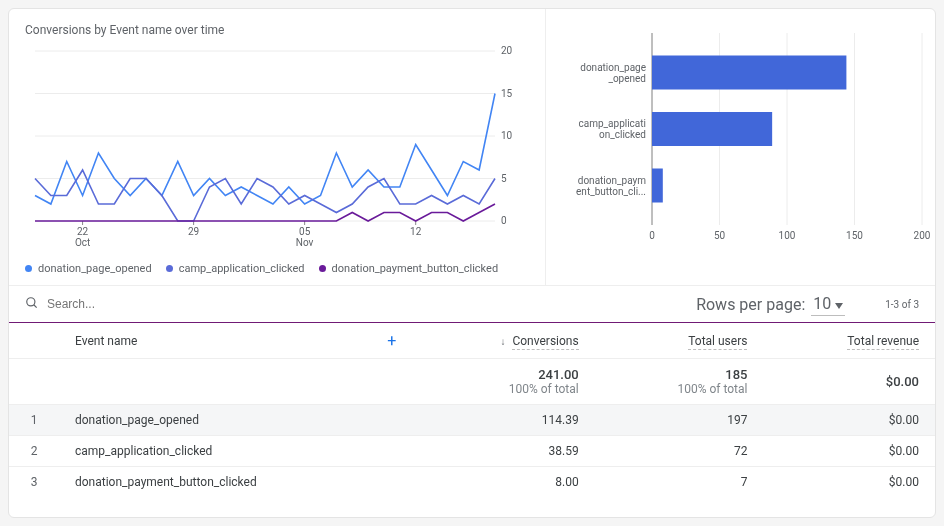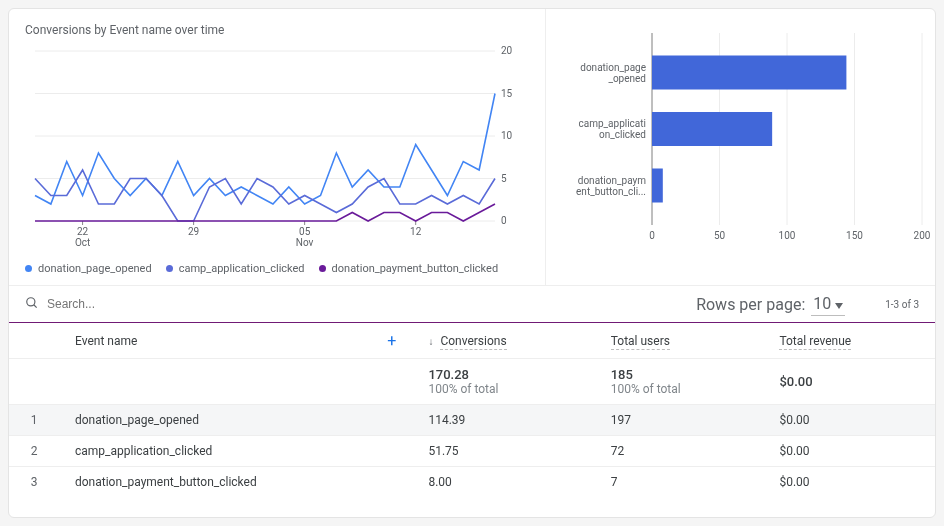--- a/index.html
+++ b/index.html
@@ -86,21 +86,21 @@
     cursor: pointer;
   }
   .page-range { color: #5f6368; font-size: 10px; margin-left: 16px; }
 
   table {
     width: 100%;
     border-collapse: collapse;
   }
   th, td {
     padding: 8px 16px;
-    text-align: left;
+    text-align: right;
     font-weight: 400;
   }
   th { font-size: 12px; color: #3c4043; border-bottom: 1px solid #eee; }
   th.left, td.left { text-align: left; }
   .idx-col { width: 50px; text-align: center; color: #5f6368;}
   .hdrlabel { border-bottom: 1px dashed #bdbdbd; padding-bottom:1px;}
   .col-head-event {
     display:flex; justify-content:space-between; align-items:center;
     color:#3c4043;
   }
@@ -236,21 +236,21 @@
           <span class="hdrlabel">Total users</span>
         </th>
         <th>
           <span class="hdrlabel">Total revenue</span>
         </th>
       </tr>
       <tr class="totals-row">
         <th></th>
         <th></th>
         <th>
-          <div class="strong">170.28</div>
+          <div class="strong">241.00</div>
           <div class="sub">100% of total</div>
         </th>
         <th>
           <div class="strong">185</div>
           <div class="sub">100% of total</div>
         </th>
         <th>
           <div class="strong">$0.00</div>
         </th>
       </tr>
@@ -259,21 +259,21 @@
         <tr>
           <td class="idx-col">1</td>
           <td class="left">donation_page_opened</td>
           <td>114.39</td>
           <td>197</td>
           <td>$0.00</td>
         </tr>
         <tr>
           <td class="idx-col">2</td>
           <td class="left">camp_application_clicked</td>
-          <td>51.75</td>
+          <td>38.59</td>
           <td>72</td>
           <td>$0.00</td>
         </tr>
         <tr>
           <td class="idx-col">3</td>
           <td class="left">donation_payment_button_clicked</td>
           <td>8.00</td>
           <td>7</td>
           <td>$0.00</td>
         </tr>

